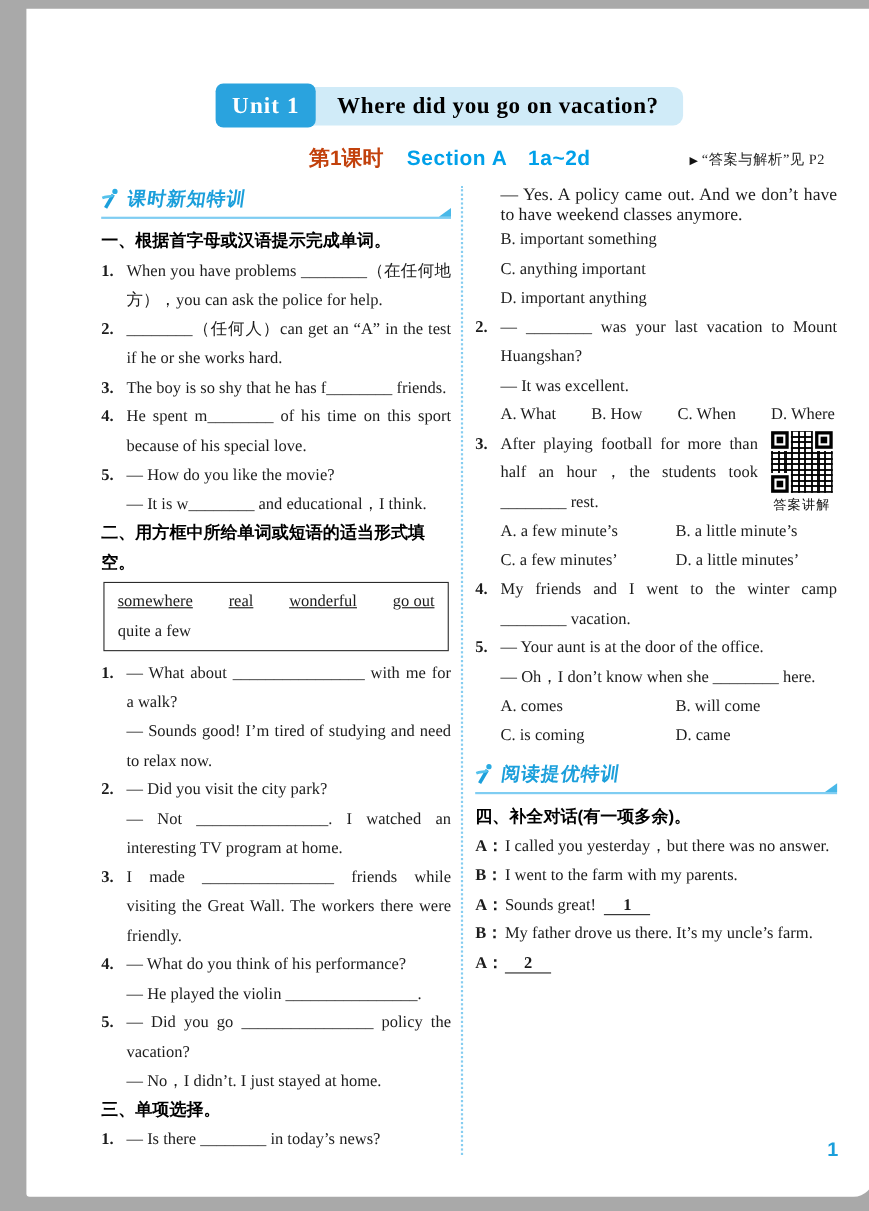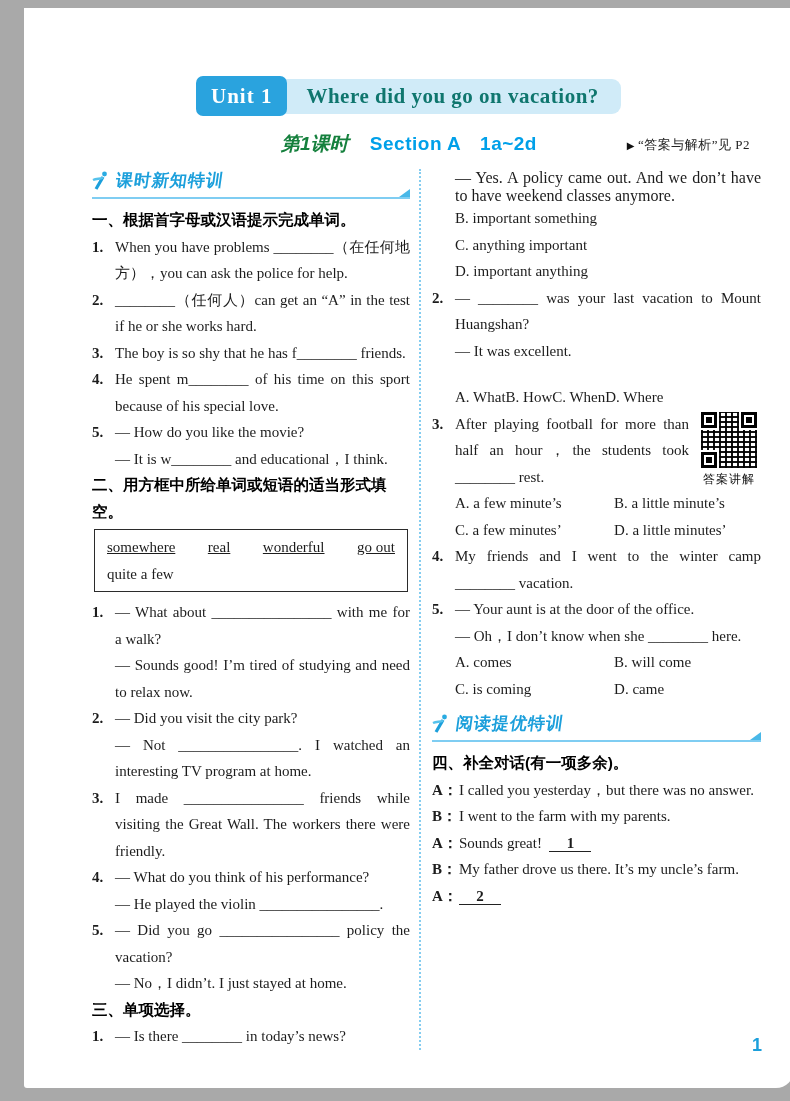--- a/index.html
+++ b/index.html
@@ -13,30 +13,30 @@
     background:#ffffff;border-radius:0 0 18px 3px;overflow:hidden;
   }
   
   .banner{margin:68px 0 0 172px;display:flex;align-items:center;height:40px;}
   .unit-box{
     background:#2aa3de;color:#fff;font-weight:bold;font-size:21px;
     padding:0 15px;height:40px;line-height:40px;border-radius:7px;
     position:relative;z-index:2;letter-spacing:1px;
   }
   .unit-bar{
-    background:#d0ebf8;color:#0f766e;font-weight:bold;font-size:21px;
+    background:#d0ebf8;color:#000000;font-weight:bold;font-size:21px;
     height:35px;line-height:35px;padding:0 22px 0 26px;
     border-radius:0 9px 9px 0;margin-left:-7px;letter-spacing:.5px;white-space:nowrap;
   }
   
   .lesson{
     margin-top:15px;text-align:center;position:relative;
     font-family:"Liberation Sans",sans-serif;font-weight:bold;font-size:19px;
   }
-  .lesson-label{color:#15803d;margin-right:16px;font-style:italic;}
+  .lesson-label{color:#c2410c;margin-right:16px;}
   .lesson-section{color:#00a0e9;letter-spacing:.5px;}
   .answer-ref{
     position:absolute;right:44px;top:5px;font-size:13px;font-weight:normal;
     font-family:"Liberation Serif",serif;color:#222;letter-spacing:.5px;
   }
   .answer-ref .tri{font-size:10px;margin-right:3px;color:#111;}
   
   .columns{display:flex;margin-top:12px;padding:0 33px 0 68px;align-items:stretch;}
   .col-left{width:318px;padding-right:9px;}
   .col-right{flex:1;border-left:2px dotted #85cdf0;padding-left:11px;min-width:0;}
@@ -59,21 +59,21 @@
     font-family:"Liberation Sans",sans-serif;font-weight:bold;font-size:15.5px;
     line-height:26.5px;color:#000;
   }
   .item{display:flex;line-height:26.5px;font-size:15px;}
   .item .num{flex:none;width:23px;font-weight:bold;}
   .item .sp{flex:none;width:27px;font-weight:bold;}
   .item .body{flex:1;min-width:0;}
   .ln{margin:0;text-align:justify;}
   .cont{padding-left:23px;}
   .opts{padding-left:23px;line-height:26.5px;font-size:15px;}
-  .optrow4{display:flex;justify-content:flex-start;padding-right:2px;margin-top:20px;}
+  .optrow4{display:flex;justify-content:space-between;padding-right:2px;}
   .optgrid2{display:grid;grid-template-columns:52% 48%;}
   .optstack .ln{text-align:left;}
   
   .wordbox{
     border:1.5px solid #2b2b2b;margin:4px 2px 7px 2px;padding:4px 12px;
     line-height:26.5px;font-size:15px;
   }
   .wordbox .row1{display:flex;justify-content:space-between;text-decoration:underline;}
   
   .ansblank{

